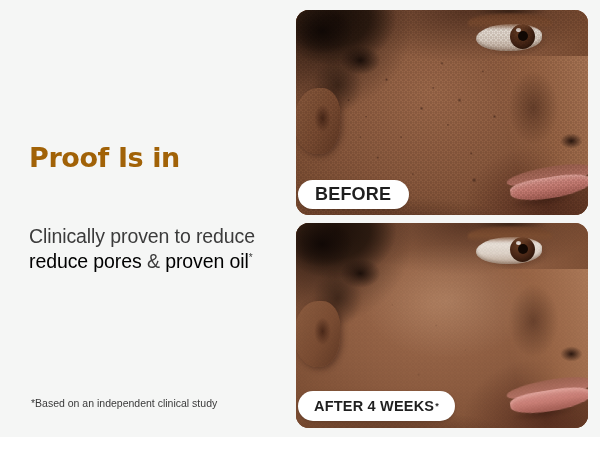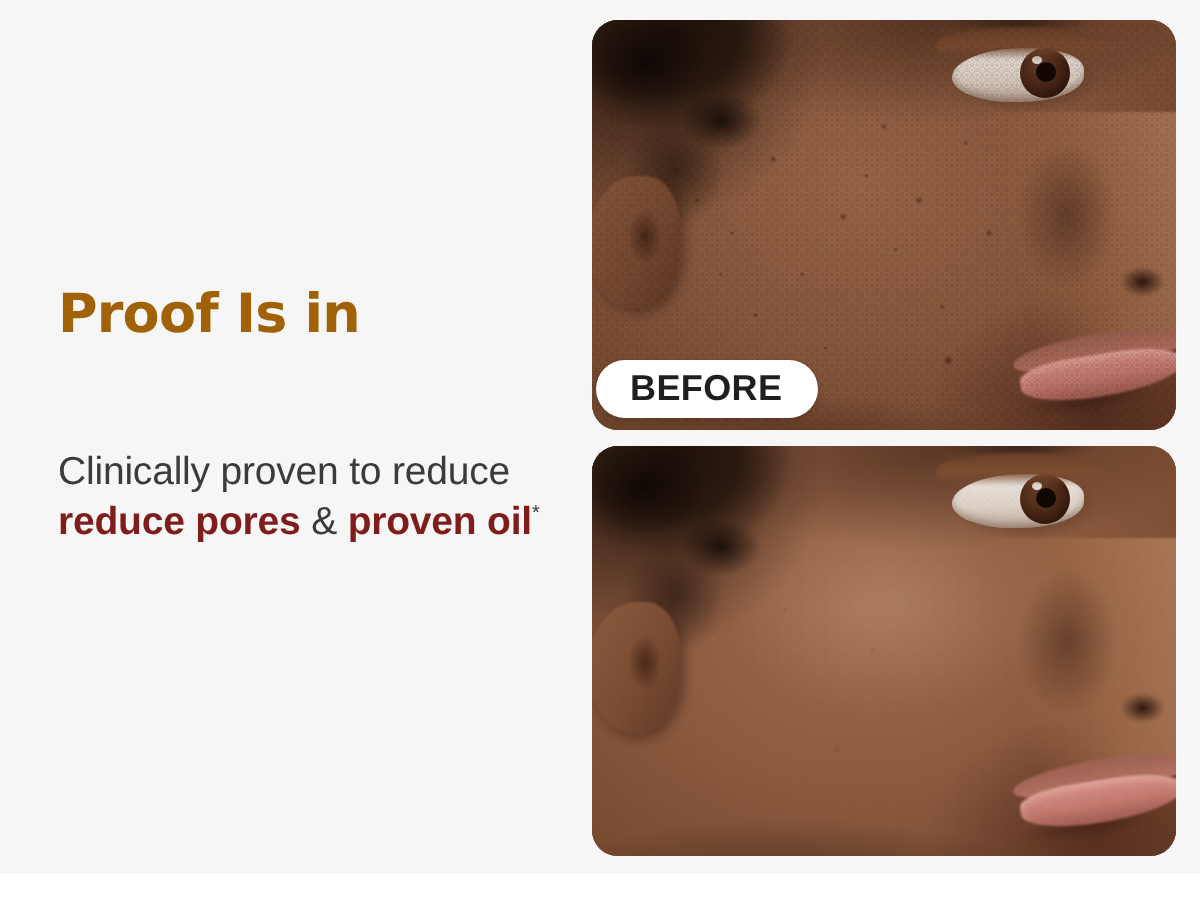--- a/index.html
+++ b/index.html
@@ -61,22 +61,22 @@
     width: 258px;
     margin: 0;
     font-family: "Liberation Sans", sans-serif;
     font-size: 19.5px;
     line-height: 25px;
     font-weight: normal;
     color: #3b3b3b;
     letter-spacing: -0.1px;
   }
   .subhead b {
-    font-weight: bold;
-    color: #7f1d1d;
+    font-weight: normal;
+    color: #000000;
   }
   .subhead .sup-mark {
     font-size: 10px;
     vertical-align: super;
     line-height: 0;
   }
 
   .footnote {
     position: absolute;
     top: 396px;
@@ -400,20 +400,21 @@
 
   <div class="copy-col">
 
     <h1 class="headline">
       <span class="hl-line">Proof Is in</span>
     </h1>
 
     <p class="subhead"><span>Clinically proven to reduce </span><b>reduce pores</b><span> &amp; </span><b>proven oil</b><span class="sup-mark">*</span></p>
 
     <p class="footnote">
+      <span class="fn-line">*Based on an independent clinical study</span>
     </p>
 
   </div>
 
   <div class="photo-card before">
     <div class="photo-inner">
       <div class="layer-temple"></div>
       <div class="layer-hair"></div>
       <div class="layer-sideburn"></div>
       <div class="layer-ear"></div>
@@ -468,14 +469,18 @@
         <div class="lip-upper"></div>
         <div class="lip-lower"></div>
       </div>
 
       <div class="jaw-shadow"></div>
       <div class="sheen-after"></div>
       <div class="layer-texture texture-after"></div>
     </div>
   </div>
 
+  <div class="label-pill after-pill">
+      <span>AFTER 4 WEEKS</span>
+      <span class="pill-sup">*</span>
+    </div>
 
 </div>
 
 </body></html>

